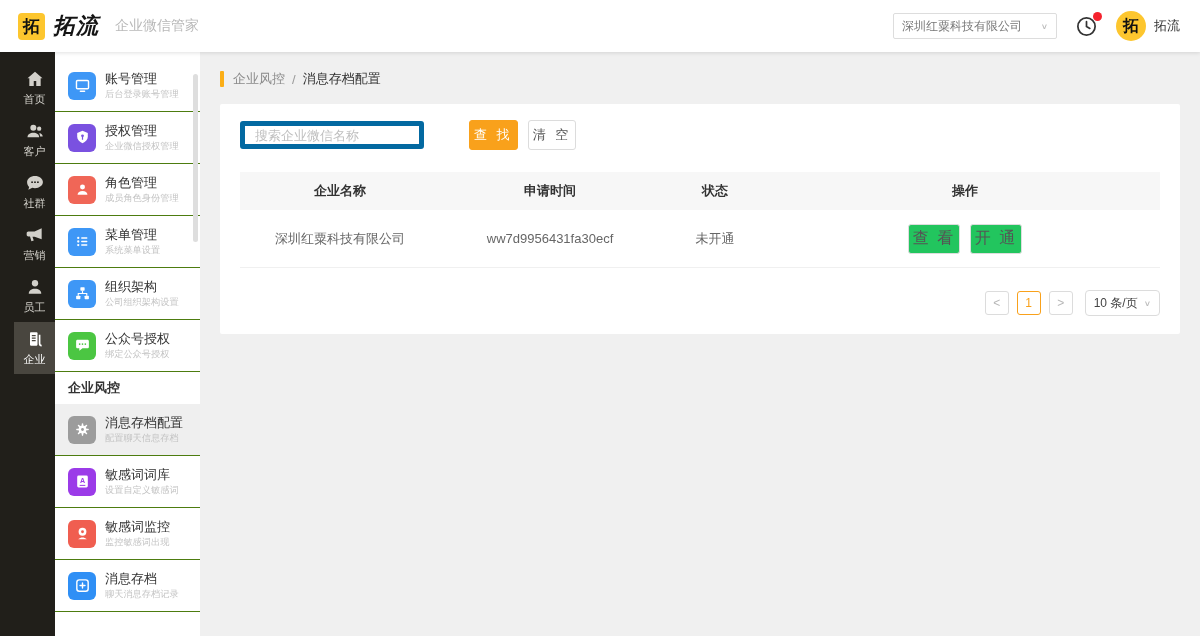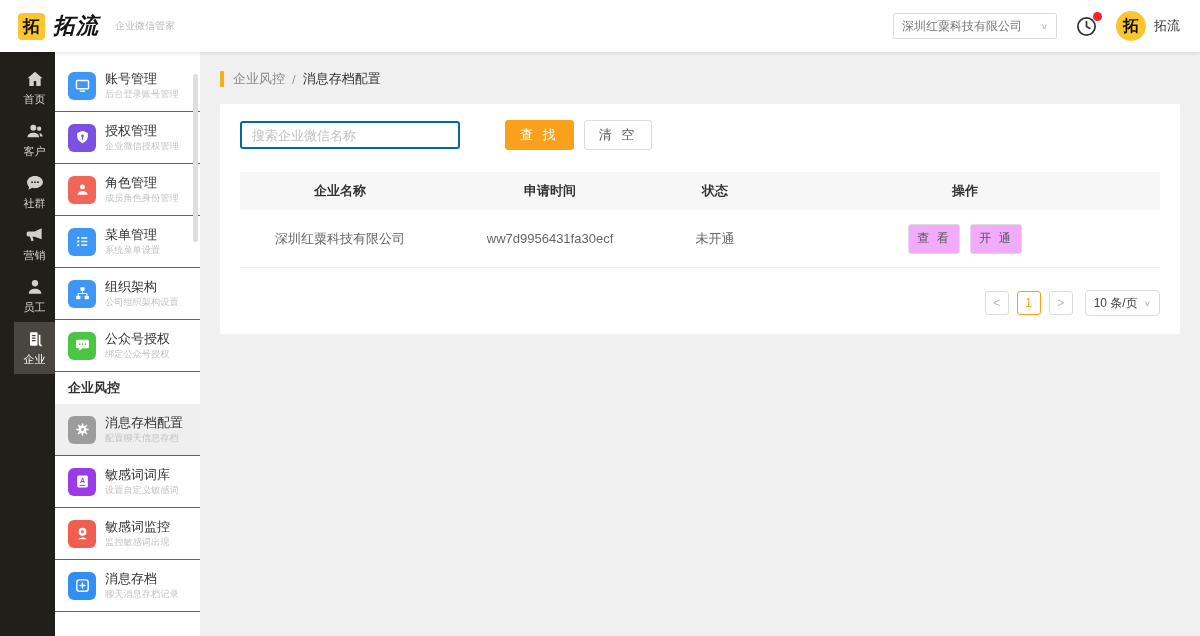--- a/index.html
+++ b/index.html
@@ -8,21 +8,21 @@
 
   
   .header { height:52px; background:#fff; display:flex; align-items:center;
     padding:0 20px 0 18px; position:relative; z-index:20;
     box-shadow:0 1px 4px rgba(0,0,0,.12); }
   .logo-box { width:27px; height:27px; background:#fdc62e; border-radius:4px;
     display:flex; align-items:center; justify-content:center;
     font-weight:bold; font-size:17px; color:#111; }
   .brand { font-size:22px; font-weight:bold; font-style:italic; color:#151515;
     margin-left:8px; letter-spacing:1px; }
-  .app-title { font-size:10px; color:#b9b9b9; margin-left:16px; }
+  .app-title { font-size:14px; color:#b9b9b9; margin-left:16px; }
   .header-right { margin-left:auto; display:flex; align-items:center; }
   .company-select { width:164px; height:26px; border:1px solid #ddd; border-radius:2px;
     background:#fff; display:flex; align-items:center; justify-content:space-between;
     padding:0 8px; font-size:12px; color:#777; cursor:pointer; }
   .caret { color:#bbb; font-size:10px; transform:scaleY(.8); }
   .clock-wrap { position:relative; margin-left:18px; cursor:pointer; line-height:0; }
   .red-dot { position:absolute; top:-3px; right:-4px; width:9px; height:9px;
     background:#f5222d; border-radius:50%; }
   .avatar { width:30px; height:30px; background:#fdc62e; border-radius:50%;
     display:flex; align-items:center; justify-content:center; font-weight:bold;
@@ -59,37 +59,37 @@
   .main { flex:1; padding:18px 20px 0; overflow:hidden; }
   .breadcrumb { display:flex; align-items:center; height:18px; }
   .crumb-bar { width:4px; height:16px; background:#fbae17; border-radius:1px; }
   .crumb-parent { font-size:13px; color:#8a8a8a; margin-left:9px; cursor:pointer; }
   .crumb-sep { font-size:13px; color:#9a9a9a; margin:0 7px; }
   .crumb-current { font-size:13px; color:#333; }
 
   .card { background:#fff; border-radius:2px; margin-top:16px; height:230px;
     padding:16px 20px 0; }
   .toolbar { display:flex; align-items:center; }
-  .search-input { width:220px; height:28px; border:2px solid #0369a1; border-radius:3px;
+  .search-input { width:184px; height:28px; border:5px solid #0369a1; border-radius:3px;
     padding:0 10px; font-size:13px; color:#333; outline:none; }
   .search-input::placeholder { color:#bfbfbf; }
-  .btn { height:30px; padding:0 14px; font-size:13px; border-radius:3px;
+  .btn { height:30px; padding:0 4px; font-size:13px; border-radius:3px;
     cursor:pointer; letter-spacing:3px; }
   .btn-find { background:#f9a11b; border:1px solid #f9a11b; color:#fff; margin-left:45px; }
   .btn-clear { background:#fff; border:1px solid #dcdcdc; color:#555; margin-left:10px; }
 
   .table { margin-top:22px; }
   .t-row { display:flex; align-items:center; text-align:center; }
   .t-head { background:#f7f7f7; height:38px; font-size:13px; font-weight:bold; color:#333; }
   .t-body { height:58px; font-size:13px; color:#666; border-bottom:1px solid #f0f0f0; }
   .col-name{width:200px;} .col-id{width:220px;} .col-time{width:220px;}
   .col-status{width:110px;text-align:center;} .col-op{flex:1;}
   .op-cell { display:flex; justify-content:center; gap:10px; }
-  .btn-mini { width:52px; height:30px; background:#f0abfc; border:1px solid #ddd;
-    border-radius:3px; font-size:12px; color:#555; letter-spacing:2px; cursor:pointer; }
+  .btn-mini { width:52px; height:30px; background:#22c55e; border:1px solid #ddd;
+    border-radius:3px; font-size:16px; color:#555; letter-spacing:2px; cursor:pointer; }
 
   .pagination { display:flex; justify-content:flex-end; align-items:center;
     gap:8px; margin-top:22px; }
   .pg-btn { width:24px; height:24px; background:#fff; border:1px solid #dcdcdc;
     border-radius:3px; display:flex; align-items:center; justify-content:center;
     font-size:12px; color:#b7b7b7; cursor:pointer; }
   .pg-btn.current { border-color:#f9a11b; color:#f9a11b; }
   .pg-size { height:26px; background:#fff; border:1px solid #dcdcdc; border-radius:4px;
     display:flex; align-items:center; gap:6px; padding:0 8px; font-size:12px;
     color:#444; cursor:pointer; margin-left:4px; }

